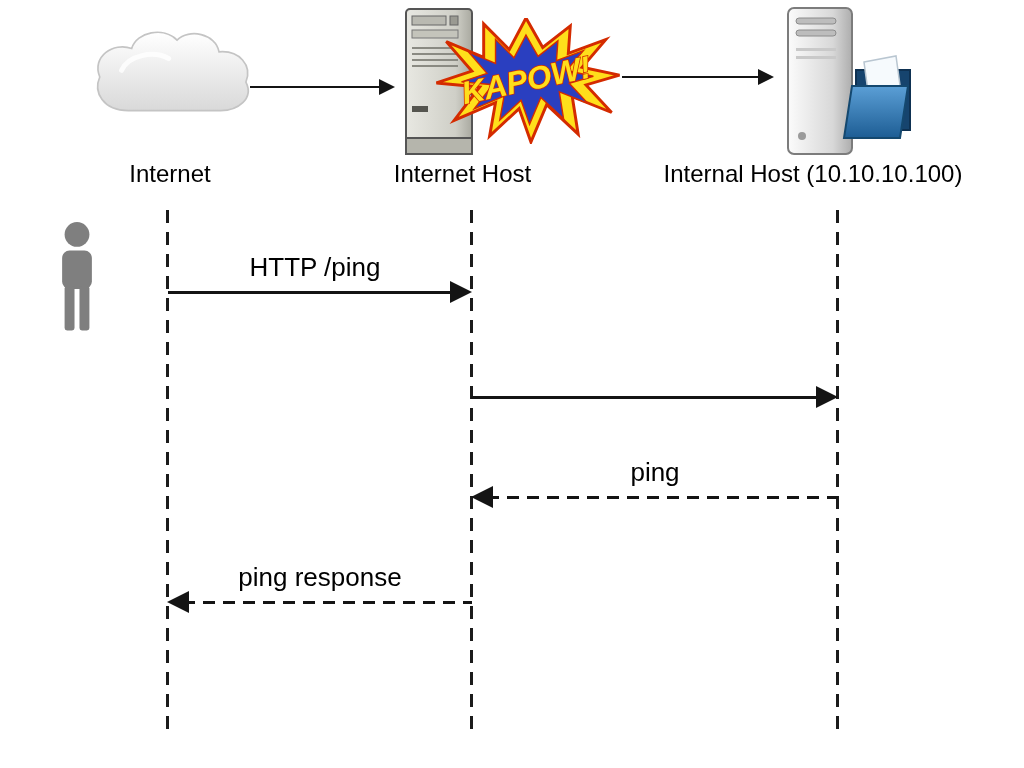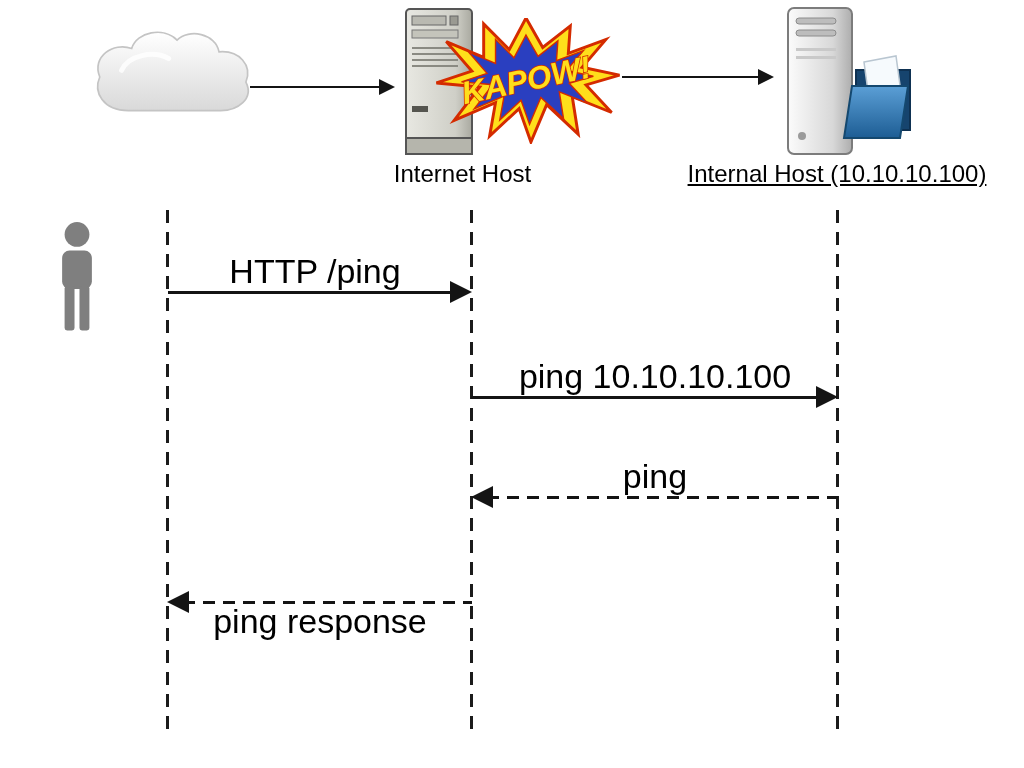--- a/index.html
+++ b/index.html
@@ -2,21 +2,21 @@
 <html><head>
 <meta charset="utf-8">
 <style>
   html,body{margin:0;padding:0;background:#ffffff;}
   .canvas{
     position:relative;width:1024px;height:768px;background:#ffffff;overflow:hidden;
     font-family:"Liberation Sans",sans-serif;color:#000;
   }
   .abs{position:absolute;}
   .actor-label{position:absolute;top:160px;font-size:24px;text-align:center;color:#000;}
-  .msg-label{position:absolute;font-size:34px;text-align:center;color:#000;}
+  .msg-label{position:absolute;font-size:26px;text-align:center;color:#000;}
   
   .lifeline{
     position:absolute;top:210px;height:522px;width:3px;
     background:repeating-linear-gradient(to bottom,#1b1b1b 0 13px,transparent 13px 22px);
   }
   
   .arrow{position:absolute;height:0;}
   .arrow .shaft{position:absolute;top:-1px;height:3px;background:#141414;}
   .arrow.dashed .shaft{background:repeating-linear-gradient(to right,#141414 0 12px,transparent 12px 20px);}
   .arrow .head{position:absolute;top:-11px;width:0;height:0;border-top:11px solid transparent;border-bottom:11px solid transparent;}
@@ -108,53 +108,53 @@
 
   <div class="arrow flow right" style="left:250px;top:87px;width:145px;">
     <div class="shaft"></div>
     <div class="head"></div>
   </div>
   <div class="arrow flow right" style="left:622px;top:77px;width:152px;">
     <div class="shaft"></div>
     <div class="head"></div>
   </div>
 
+  <div class="actor-label" style="left:70px;width:200px;">Internet</div>
   <div class="actor-label" style="left:340px;width:245px;">Internet Host</div>
-  <div class="actor-label" style="left:650px;width:374px;text-decoration:underline;">Internal Host (10.10.10.100)</div>
+  <div class="actor-label" style="left:626px;width:374px;">Internal Host (10.10.10.100)</div>
 
   <div class="lifeline" style="left:166px;"></div>
   <div class="lifeline" style="left:470px;"></div>
   <div class="lifeline" style="left:836px;"></div>
 
   <div class="abs" style="left:46px;top:220px;width:62px;height:138px;">
     <svg width="62" height="138" viewBox="0 0 100 220" fill="#7f7f7f">
       <circle cx="50" cy="22" r="20"></circle>
       <rect x="26" y="48" width="48" height="62" rx="12"></rect>
       <rect x="30" y="105" width="16" height="72" rx="4"></rect>
       <rect x="54" y="105" width="16" height="72" rx="4"></rect>
     </svg>
   </div>
 
   <div class="msg-label" style="left:180px;width:270px;top:252px;">HTTP /ping</div>
   <div class="arrow right" style="left:168px;top:292px;width:304px;">
     <div class="shaft"></div>
     <div class="head"></div>
   </div>
 
-  <div class="msg-label" style="left:515px;width:280px;top:357px;">ping 10.10.10.100</div>
   <div class="arrow right" style="left:471px;top:397px;width:367px;">
     <div class="shaft"></div>
     <div class="head"></div>
   </div>
 
   <div class="msg-label" style="left:560px;width:190px;top:457px;">ping</div>
   <div class="arrow left dashed" style="left:471px;top:497px;width:367px;">
     <div class="shaft"></div>
     <div class="head"></div>
   </div>
 
-  <div class="msg-label" style="left:185px;width:270px;top:562px;margin-top:40px;">ping response</div>
+  <div class="msg-label" style="left:185px;width:270px;top:562px;">ping response</div>
   <div class="arrow left dashed" style="left:167px;top:602px;width:305px;">
     <div class="shaft"></div>
     <div class="head"></div>
   </div>
 
 </div>
 
 </body></html>

